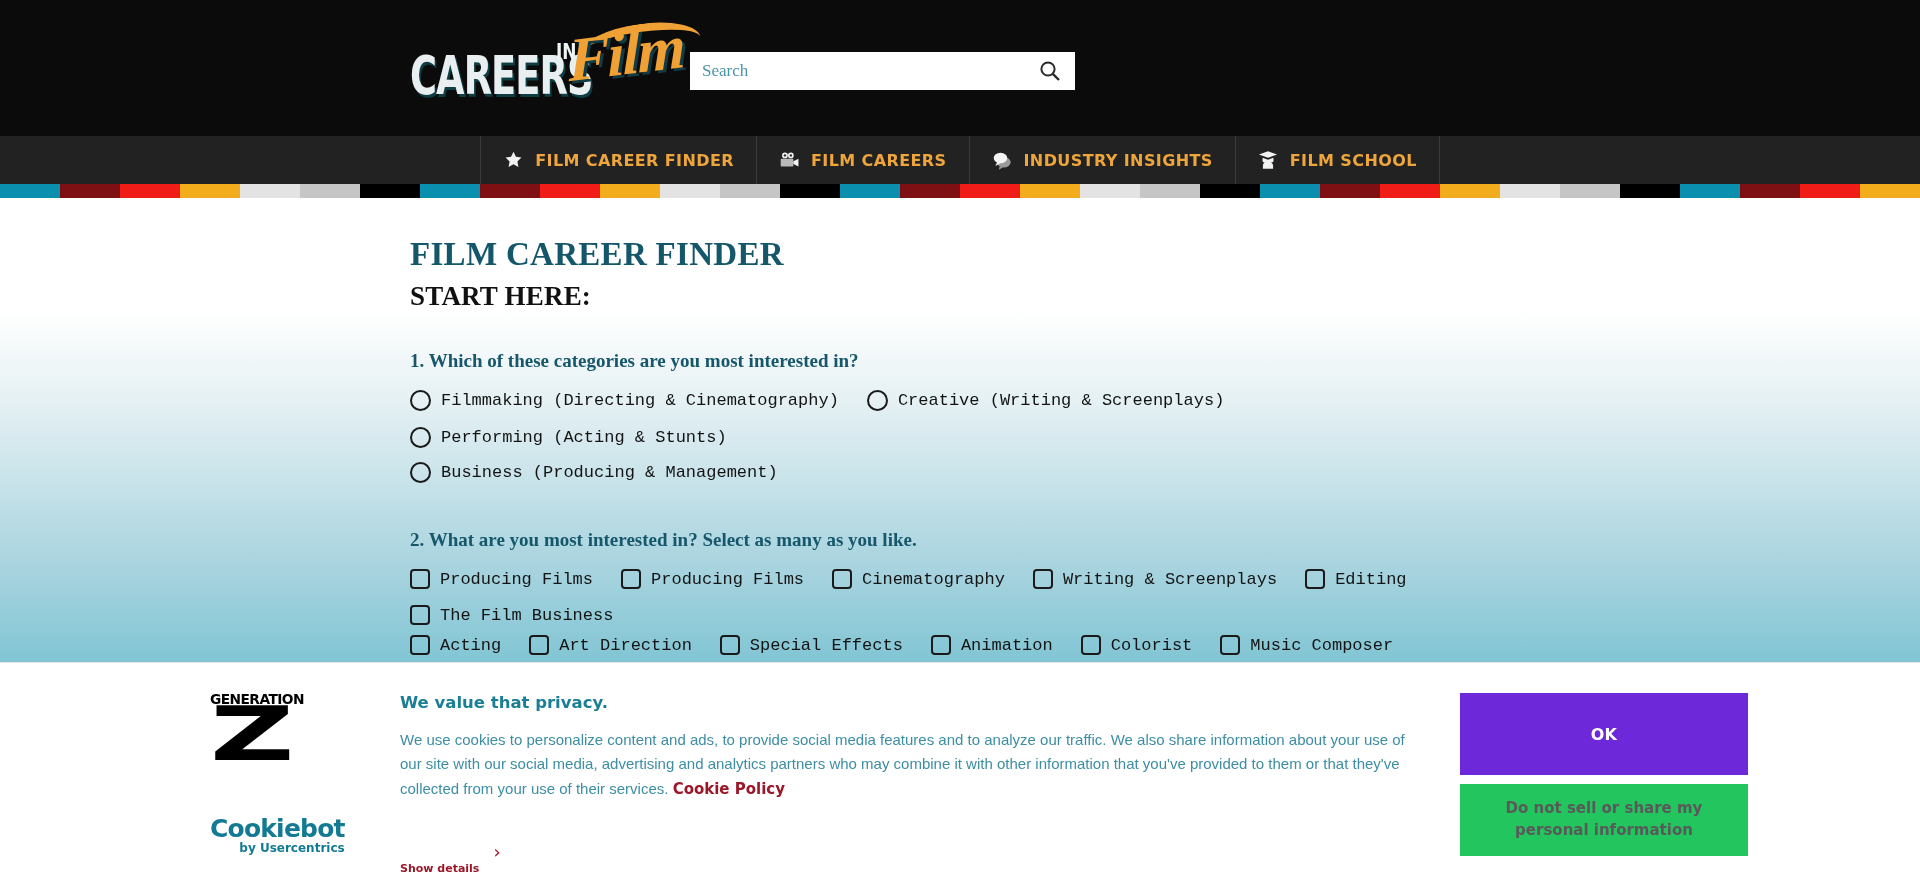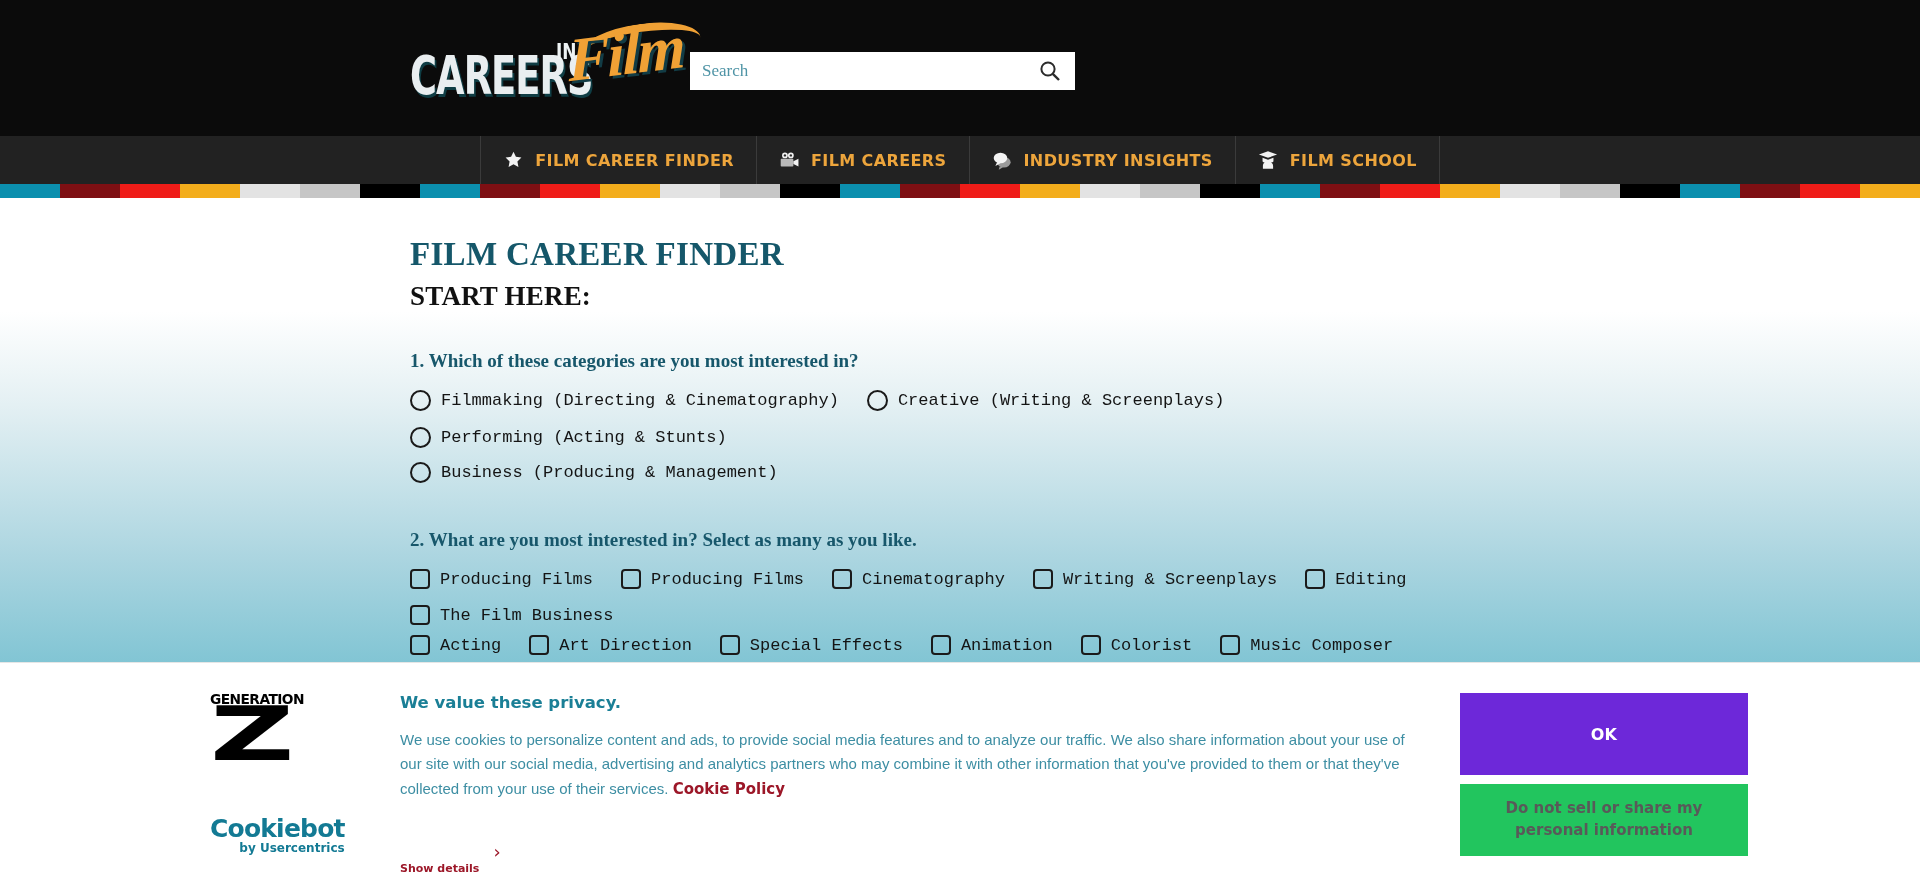--- a/index.html
+++ b/index.html
@@ -604,21 +604,21 @@
       <span class="genz-z">Z</span>
     </div>
 
     <div class="cookiebot-logo">
       <div class="cb-name">Cookiebot</div>
       <div class="cb-sub">by Usercentrics</div>
     </div>
   </div>
 
   <div class="cookie-text">
-    <div class="cookie-title">We value these privacy.</div>
+    <div class="cookie-title">We value that privacy.</div>
     <div class="cookie-body">
       <span>We use cookies to personalize content and ads, to provide social media features and to analyze our traffic. We also share information about your use of our site with our social media, advertising and analytics partners who may combine it with other information that you've provided to them or that they've collected from your use of their services.</span>
       <a class="cookie-policy-link">Cookie Policy</a>
     </div>
     <div class="show-details">
       <span class="show-details-label">Show details</span>
       <span class="chev">›</span>
     </div>
   </div>
 

